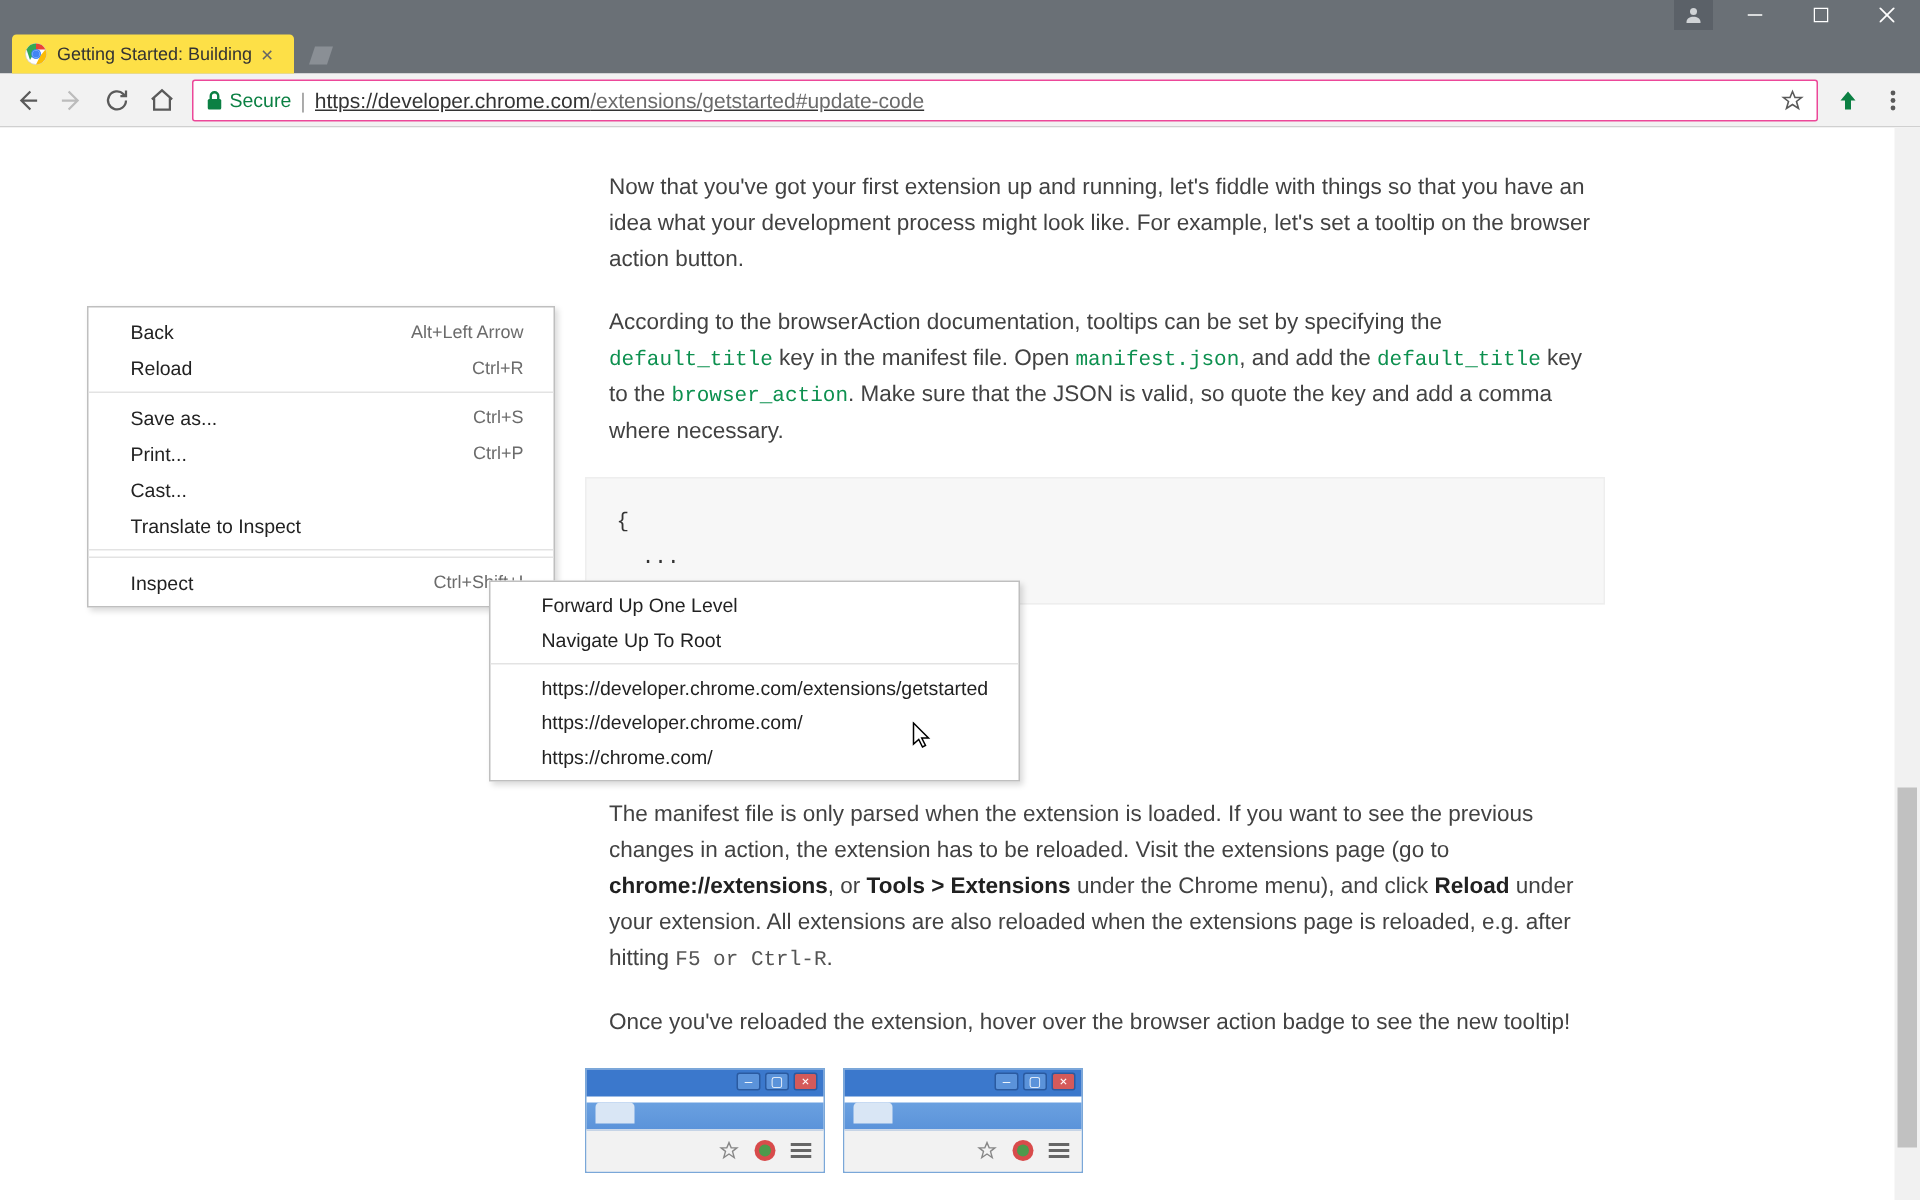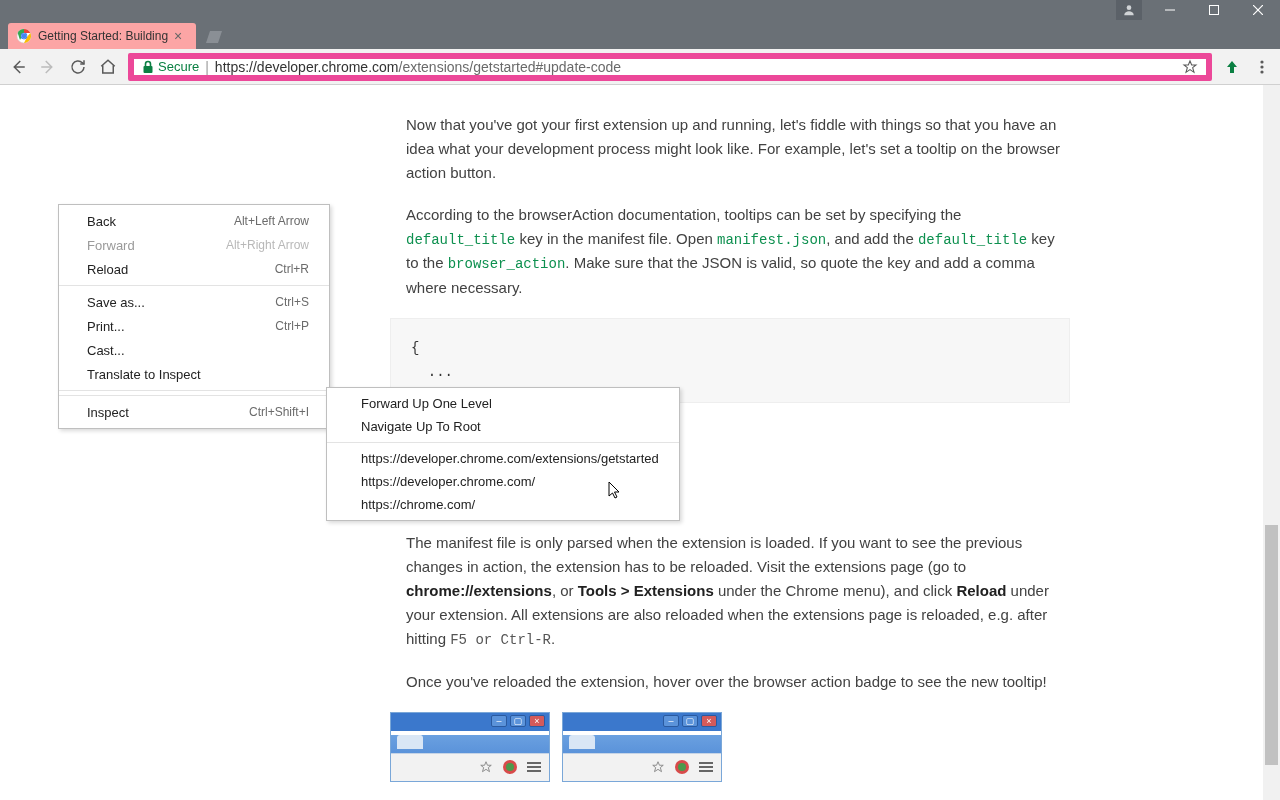--- a/index.html
+++ b/index.html
@@ -5,34 +5,34 @@
   * { box-sizing: border-box; margin: 0; padding: 0; }
   body { font-family: "Segoe UI", Arial, sans-serif; font-size: 13px; width: 1280px; height: 800px; overflow: hidden; background: #fff; position: relative; }
   
   
   .titlebar { height: 20px; background: #6a7076; display: flex; justify-content: flex-end; align-items: center; }
   .titlebar .acct { width: 26px; height: 20px; background: #5b6168; display:flex; align-items:center; justify-content:center; margin-right: 6px;}
   .titlebar .wbtn { width: 44px; height: 20px; display:flex; align-items:center; justify-content:center; color:#fff; }
   
   
   .tabstrip { height: 29px; background: #6a7076; display:flex; align-items:flex-end; padding-left: 8px; }
-  .tab { background:#fca5a5; height:26px; min-width:180px; border-radius:3px 3px 0 0; display:flex; align-items:center; padding:0 8px; gap:6px; font-size:12px; color:#333; position:relative;}
+  .tab { background:#fde047; height:26px; min-width:180px; border-radius:3px 3px 0 0; display:flex; align-items:center; padding:0 8px; gap:6px; font-size:12px; color:#333; position:relative;}
   .tab .favicon { width:16px; height:16px; }
   .tab .tabtitle { flex:1; white-space:nowrap; overflow:hidden; text-overflow:ellipsis; }
   .tab .tabclose { width:14px; color:#666; font-size:14px;}
   .newtab { margin-left:6px; margin-bottom:2px; color:#ccc; width:24px; height:20px; display:flex;align-items:center;justify-content:center;}
   
   
   .toolbar { height: 36px; background:#f2f2f2; border-bottom:1px solid #d0d0d0; display:flex; align-items:center; padding:0 8px; gap:10px;}
   .navbtn { width:20px; height:20px; display:flex; align-items:center; justify-content:center; color:#5a5a5a;}
   .navbtn.disabled { color:#b8b8b8;}
-  .omnibox { flex:1; height:28px; background:#fff; border:6px solid #ec4899; border-radius:2px; display:flex; align-items:center; padding:0 8px; gap:6px; font-size:14px;}
+  .omnibox { flex:1; height:28px; background:#fff; border:1px solid #ec4899; border-radius:2px; display:flex; align-items:center; padding:0 8px; gap:6px; font-size:14px;}
   .omnibox .secure { color:#0b8043; display:flex; align-items:center; gap:4px; font-size:13px;}
   .omnibox .sep { color:#9e9e9e; }
-  .omnibox .urltxt { color:#333; flex:1; white-space:nowrap; overflow:hidden;}
+  .omnibox .urltxt { color:#333; flex:1; white-space:nowrap; overflow:hidden;text-decoration:underline;}
   .omnibox .host { color:#333; }
   .omnibox .path { color:#6a6a6a; }
   .star { color:#5a5a5a; }
   .menu3 { color:#5a5a5a; }
   
   
   .viewport { position:absolute; top:85px; left:0; right:0; bottom:0; overflow:hidden; background:#fff;}
   .scroll-track { position:absolute; right:0; top:0; bottom:0; width:17px; background:#f1f1f1;}
   .scroll-thumb { position:absolute; right:2px; width:13px; background:#c1c1c1; border-radius:0;}
   
@@ -253,28 +253,24 @@
       </div>
 
     </div>
   </div>
 
   <div class="scroll-track">
     <div class="scroll-thumb" style="top:440px; height:240px;"></div>
   </div>
 </div>
 
-<div class="ctxmenu" id="ctx" style="left:58px; top:204px; width:272px;">
+<div class="ctxmenu" id="ctx" style="left:58px; top:204px; width:312px;">
     <div class="row">
       <span>Back</span>
       <span class="shortcut">Alt+Left Arrow</span>
-    </div>
-    <div class="row disabled">
-      <span>Forward</span>
-      <span class="shortcut">Alt+Right Arrow</span>
     </div>
     <div class="row">
       <span>Reload</span>
       <span class="shortcut">Ctrl+R</span>
     </div>
     <div class="sep"></div>
     <div class="row">
       <span>Save as...</span>
       <span class="shortcut">Ctrl+S</span>
     </div>

